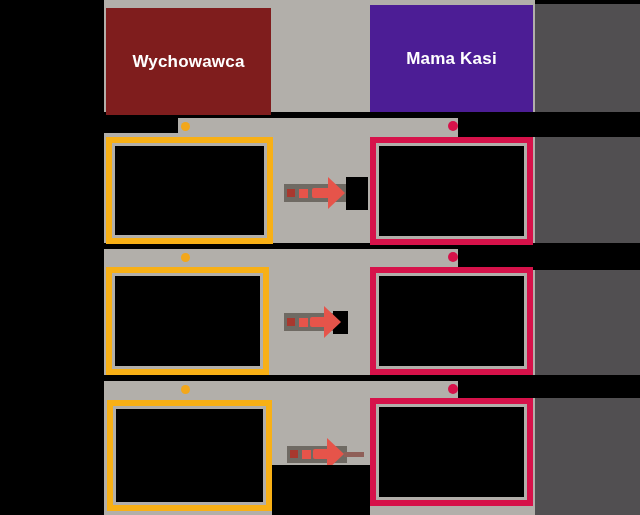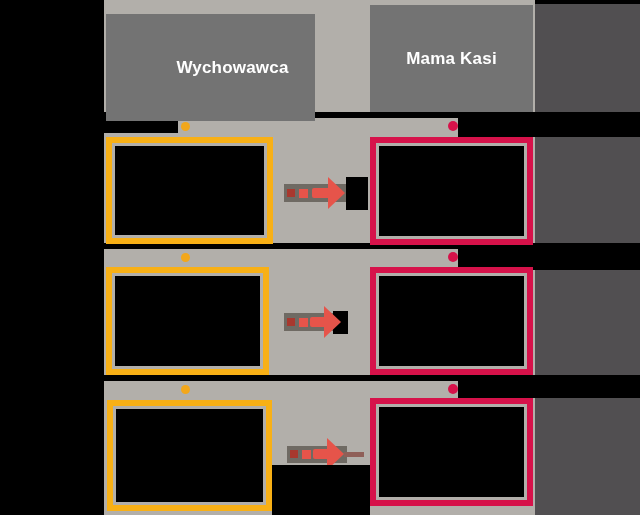--- a/index.html
+++ b/index.html
@@ -46,24 +46,24 @@
   <div class="abs blackpatch" style="left:104px;top:112px;width:536px;height:6px;"></div>
   <div class="abs blackpatch" style="left:458px;top:112px;width:182px;height:25px;"></div>
   <div class="abs blackpatch" style="left:104px;top:112px;width:74px;height:21px;"></div>
 
   <div class="abs blackpatch" style="left:104px;top:243px;width:536px;height:6px;"></div>
   <div class="abs blackpatch" style="left:458px;top:243px;width:182px;height:27px;"></div>
 
   <div class="abs blackpatch" style="left:104px;top:375px;width:536px;height:6px;"></div>
   <div class="abs blackpatch" style="left:458px;top:375px;width:182px;height:23px;"></div>
 
-  <div class="abs header-box" style="left:106px;top:14px;width:165px;height:107px;background:#737373;padding-left:44px;">
+  <div class="abs header-box" style="left:106px;top:8px;width:165px;height:107px;background:#7f1d1d;">
     <span>Wychowawca</span>
   </div>
-  <div class="abs header-box" style="left:370px;top:5px;width:163px;height:107px;background:#737373;">
+  <div class="abs header-box" style="left:370px;top:5px;width:163px;height:107px;background:#4c1d95;">
     <span>Mama Kasi</span>
   </div>
 
   <div class="abs outline-box yellow" style="left:106px;top:137px;width:167px;height:107px;">
     <div class="redacted"></div>
   </div>
   <div class="abs outline-box yellow" style="left:106px;top:267px;width:163px;height:108px;">
     <div class="redacted"></div>
   </div>
   <div class="abs outline-box yellow" style="left:107px;top:400px;width:165px;height:111px;">

